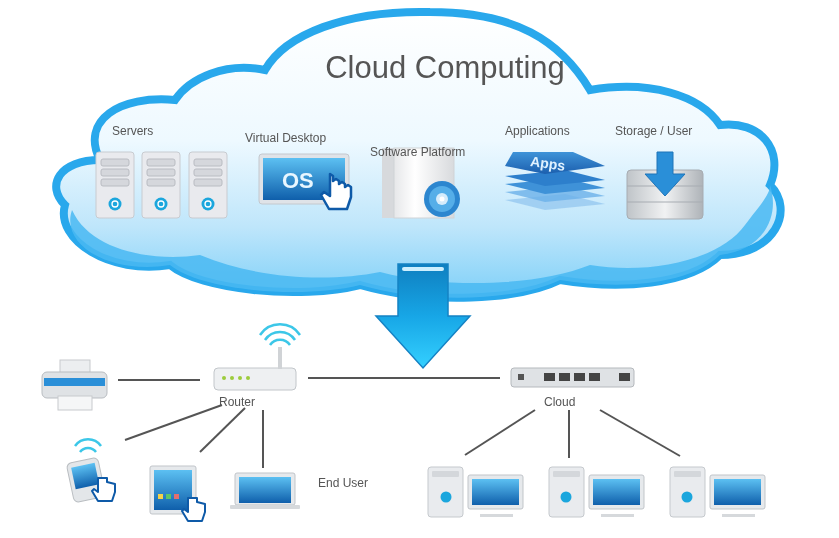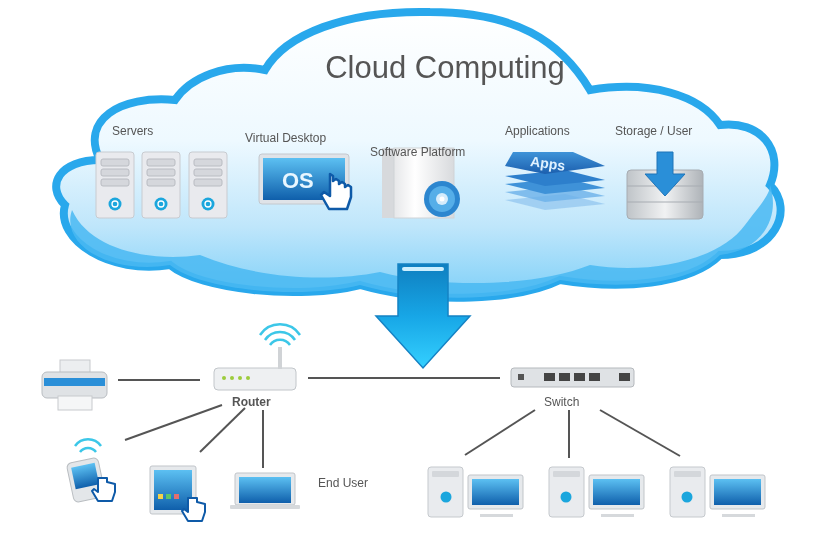--- a/index.html
+++ b/index.html
@@ -205,16 +205,16 @@
 </svg>
 
 <div class="title">Cloud Computing</div>
 
 <div class="lbl" style="left:112px;top:124px;width:100px;">Servers</div>
 <div class="lbl" style="left:245px;top:131px;width:115px;">Virtual Desktop</div>
 <div class="lbl" style="left:370px;top:129px;width:120px;margin-top:16px;">Software Platform</div>
 <div class="lbl" style="left:505px;top:124px;width:100px;">Applications</div>
 <div class="lbl" style="left:615px;top:124px;width:105px;">Storage / User</div>
 
-<div class="lbl" style="left:232px;top:395px;width:60px;font-weight:bold;">Router</div>
-<div class="lbl" style="left:544px;top:395px;width:60px;">Switch</div>
+<div class="lbl" style="left:219px;top:395px;width:60px;">Router</div>
+<div class="lbl" style="left:544px;top:395px;width:60px;">Cloud</div>
 <div class="lbl" style="left:318px;top:476px;width:80px;">End User</div>
 </div>
 
 </body></html>

